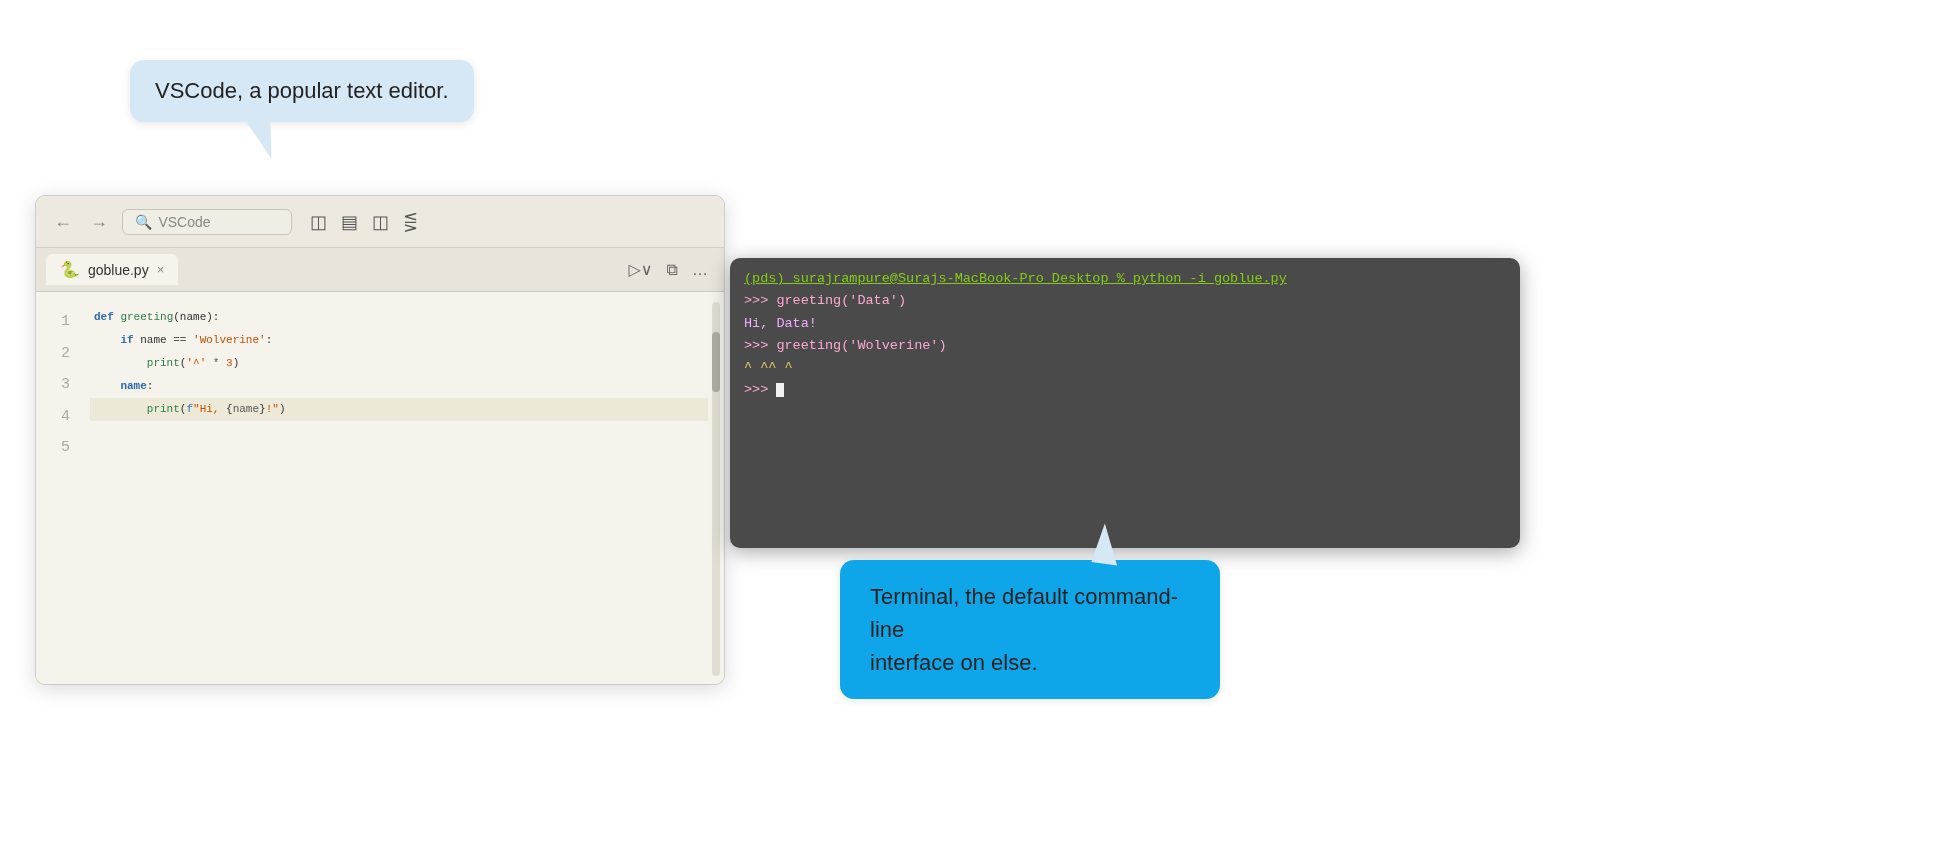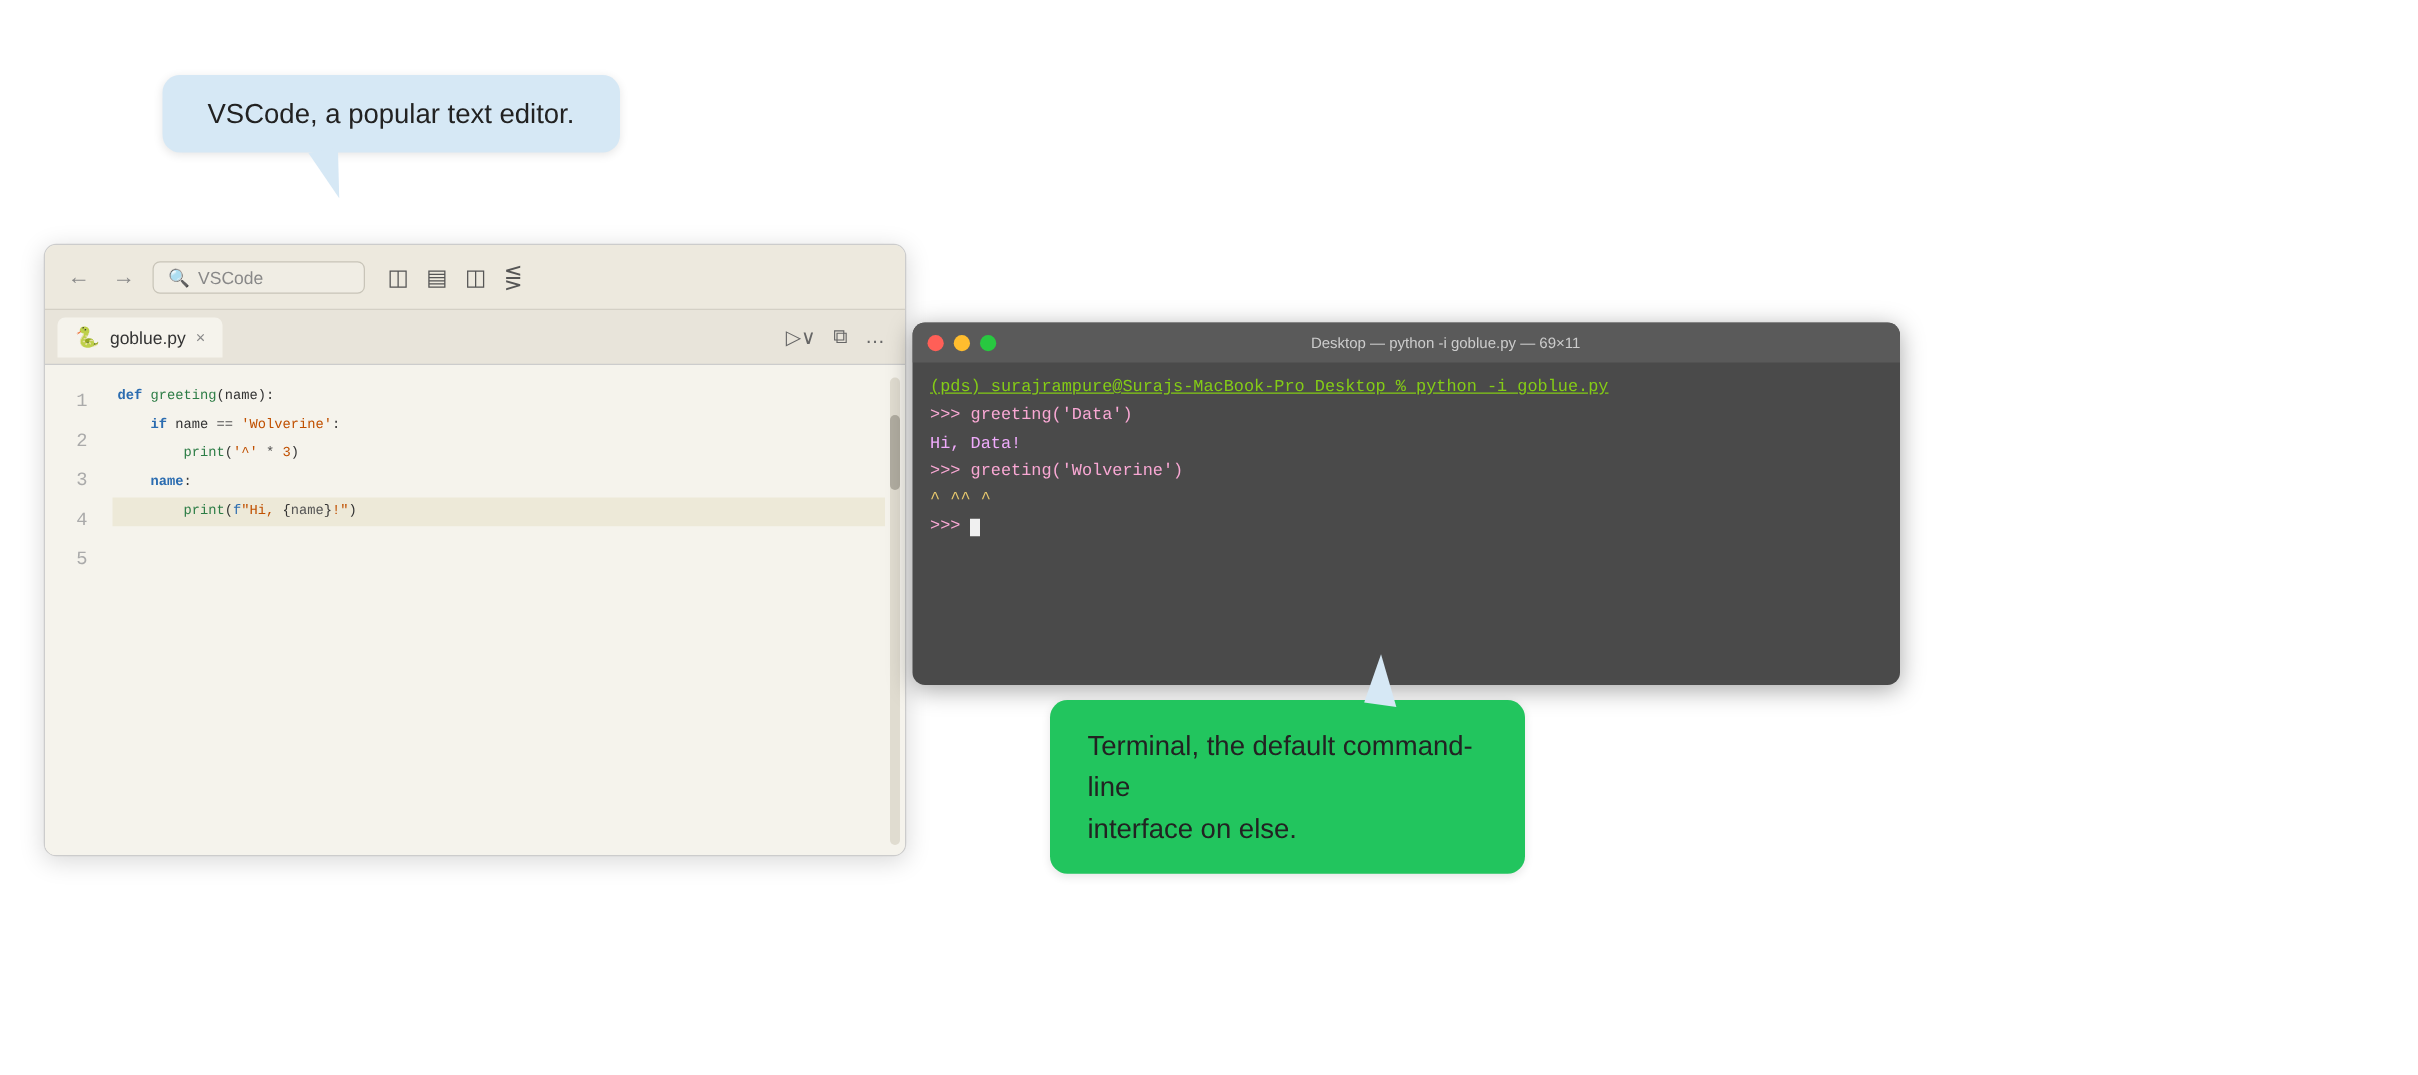--- a/index.html
+++ b/index.html
@@ -13,21 +13,21 @@
       overflow: hidden;
     }
 
     
     .tooltip-vscode {
       position: absolute;
       top: 60px;
       left: 130px;
       background: #d6e8f5;
       border-radius: 14px;
-      padding: 18px 36px;
+      padding: 18px 25px;
       font-size: 22px;
       color: #222;
       white-space: nowrap;
       box-shadow: 0 2px 8px rgba(0,0,0,0.10);
     }
     .tooltip-vscode::after {
       content: '';
       position: absolute;
       bottom: -38px;
       left: 120px;
@@ -246,21 +246,21 @@
       vertical-align: text-bottom;
       animation: blink 1s step-end infinite;
     }
     @keyframes blink { 0%,100%{opacity:1} 50%{opacity:0} }
 
     
     .tooltip-terminal {
       position: absolute;
       top: 560px;
       left: 840px;
-      background: #22c55e;
+      background: #0ea5e9;
       border-radius: 14px;
       padding: 20px 30px;
       font-size: 22px;
       color: #222;
       max-width: 380px;
       line-height: 1.5;
       box-shadow: 0 2px 8px rgba(0,0,0,0.10);
     }
     .tooltip-terminal::before {
       content: '';
@@ -328,26 +328,20 @@
       <div class="code-line">    <span class="kw">name</span><span class="code-plain">:</span></div>
       <div class="code-line highlighted">        <span class="builtin">print</span><span class="code-plain">(</span><span class="fstr">f</span><span class="str">"Hi, </span><span class="code-plain">{</span><span class="fstr-inner">name</span><span class="code-plain">}</span><span class="str">!"</span><span class="code-plain">)</span></div>
     </div>
     <div class="scrollbar-track">
       <div class="scrollbar-thumb"></div>
     </div>
   </div>
 </div>
 
 <div class="terminal-window">
-  <div class="terminal-titlebar">
-    <div class="traffic-light tl-red"></div>
-    <div class="traffic-light tl-yellow"></div>
-    <div class="traffic-light tl-green"></div>
-    <div class="terminal-title">Desktop — python -i goblue.py — 69×11</div>
-  </div>
   <div class="terminal-body">
     <div>
       <span class="term-prompt">(pds) surajrampure@Surajs-MacBook-Pro Desktop % python -i goblue.py</span>
     </div>
     <div>
       <span class="term-prompt2">&gt;&gt;&gt; greeting('Data')</span>
     </div>
     <div>
       <span class="term-output">Hi, Data!</span>
     </div>

